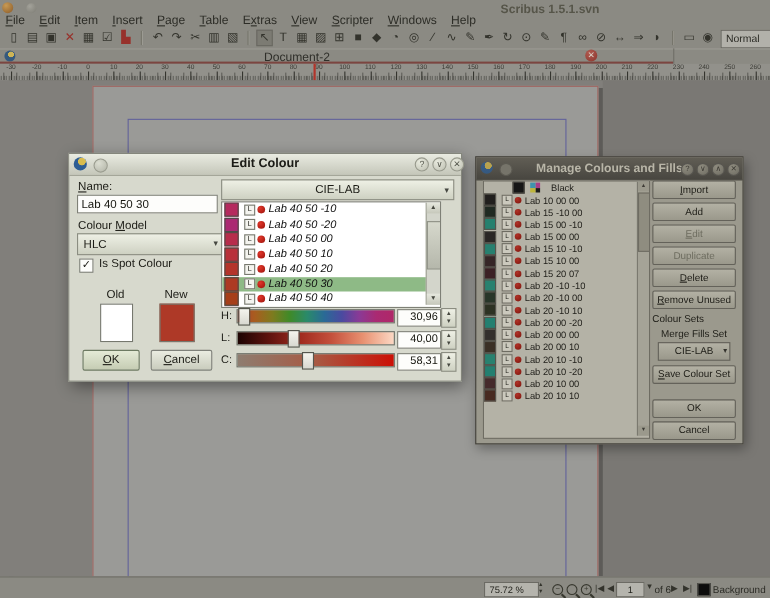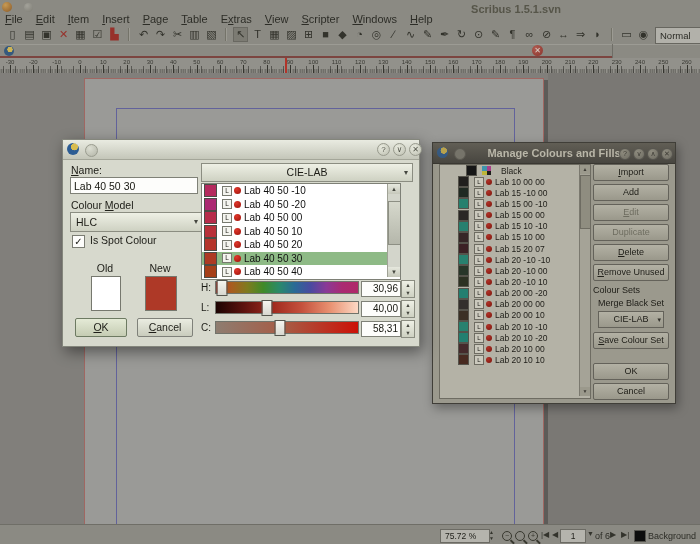--- a/index.html
+++ b/index.html
@@ -6,21 +6,21 @@
   #app{position:relative;width:700px;height:544px;overflow:hidden;
        font-family:"Liberation Sans","DejaVu Sans",sans-serif;
        background:#8b8a83;-webkit-font-smoothing:antialiased;}
   .abs{position:absolute;}
 
   
   #titlebar{left:0;top:0;width:700px;height:12px;}
   .wm-dot{position:absolute;border-radius:50%;}
   #wm-dot1{left:2px;top:2px;width:10px;height:10px;background:radial-gradient(circle at 35% 30%,#c79a55,#8a5a28);}
   #wm-dot2{left:24px;top:3px;width:9px;height:9px;background:radial-gradient(circle at 35% 30%,#a3a29a,#7d7c74);}
-  #win-title{left:16px;top:3px;width:545px;text-align:right;font-size:11px;font-weight:bold;color:#565549;}
+  #win-title{left:0;top:3px;width:545px;text-align:right;font-size:11px;font-weight:bold;color:#565549;}
 
   #menubar{left:0;top:12px;width:700px;height:13px;display:flex;align-items:center;padding-left:5px;}
   .menu-item{font-size:11px;color:#2d2d27;margin-right:13px;white-space:nowrap;}
   .menu-item u{text-decoration:underline;}
 
   #toolbar{left:0;top:25px;width:700px;height:19px;display:flex;align-items:center;padding-left:4px;}
   .ticon{width:15px;height:15px;margin:0 1px;font-size:11px;line-height:15px;text-align:center;color:#33332c;flex:0 0 auto;}
   .ticon.red{color:#97312b;font-weight:bold;}
   .ticon.pressed{background:#7c7b73;border:1px solid #696861;width:13px;height:13px;line-height:13px;}
   .tsep{width:1px;height:13px;background:#747369;border-right:1px solid #9c9b93;margin:0 5px;flex:0 0 auto;}
@@ -100,21 +100,21 @@
   #ed-set-combo{left:138px;top:23px;width:210px;height:17px;background:linear-gradient(#eef0e5,#ced1c2);
       border:1px solid #8b8d81;font-size:10.5px;color:#1c1c16;line-height:17px;text-align:center;}
   #ed-set-combo .combo-arrow{line-height:17px;}
   #ed-list{left:138px;top:43px;width:198px;height:95px;background:#ffffff;border:1px solid #7e8076;overflow:hidden;}
   .ed-row{position:relative;height:13.5px;display:flex;align-items:center;padding-left:2px;}
   .ed-row.selected{background:#8eba86;}
   .ed-swatch{width:11px;height:11px;border:1px solid #4c4c46;margin-right:5px;flex:0 0 auto;}
   .spot-box{width:8px;height:8px;border:1px solid #77796f;background:#f4f4ef;font-size:6.5px;line-height:8px;
       text-align:center;color:#22221c;margin-right:2px;flex:0 0 auto;}
   .spot-dot{width:7px;height:7px;border-radius:50%;background:radial-gradient(circle at 35% 30%,#e0372b,#9c120a);margin-right:3px;flex:0 0 auto;}
-  .ed-row-label{font-size:10px;color:#101010;white-space:nowrap;}
+  .ed-row-label{font-size:10px;color:#101010;white-space:nowrap;font-style:italic;}
   #ed-scroll{position:absolute;right:0;top:0;width:12px;height:93px;background:#d3d5cb;border-left:1px solid #a0a296;}
   .scroll-btn{position:absolute;left:0;width:12px;height:10px;background:linear-gradient(#e6e8de,#c6c8bb);
       font-size:6px;text-align:center;line-height:10px;color:#45473f;}
   #ed-scroll-thumb{position:absolute;left:0;top:17px;width:11px;height:42px;background:linear-gradient(#d6d8cc,#b5b7ab);border:1px solid #8d8f84;}
 
   .slider-row-label{font-size:10px;color:#1c1c16;}
   .slider-track{position:absolute;height:11px;border:1px solid #71736a;}
   #track-h{background:linear-gradient(to right,#b23a2e,#a85d1f,#7e7b1e,#3f8a28,#2a8a6a,#2a6a96,#4a4aa0,#8a3a96,#aa2a72,#b02868);}
   #track-l{background:linear-gradient(to right,#1c0402,#5e130e,#a02a1e,#c4503c,#e89070,#fcd8c4);}
   #track-c{background:linear-gradient(to right,#8e7d70,#a85a43,#cc1006);}
@@ -133,21 +133,21 @@
   #mg-logo{left:4px;top:4px;width:11px;height:11px;opacity:.75;}
   #mg-dot{left:21px;top:5px;width:10px;height:10px;background:#76746a;border:1px solid #5c5a52;}
   .mg-winbtn{width:10px;height:10px;top:5px;background:radial-gradient(circle at 35% 30%,#8f8c7f,#6e6c62);border:1px solid #585650;
       font-size:7px;line-height:10px;color:#3c3a34;}
   #mg-btn-help{left:186px;}#mg-btn-shade{left:200px;}#mg-btn-unshade{left:214px;}#mg-btn-close{left:228px;}
 
   #mg-list{left:6px;top:21px;width:150px;height:233px;background:#b4b2a6;border:1px solid #6e6c62;overflow:hidden;}
   #mg-tree-header{height:12px;background:linear-gradient(#7e9b73,#67875c);display:flex;align-items:center;
       font-size:9px;font-weight:bold;color:#e6e7da;}
   #mg-tree-header .tri{font-size:6px;margin:0 3px 0 3px;color:#2e3c28;}
-  .mg-row{height:11.15px;display:flex;align-items:center;padding-left:18px;}
+  .mg-row{height:11.15px;display:flex;align-items:center;}
   .mg-swatch{width:9px;height:9px;border:1px solid #55534b;margin-right:5px;flex:0 0 auto;}
   .mg-spot-box{width:8px;height:8px;border:1px solid #6e6c62;background:#cbc9bd;font-size:6px;line-height:8px;
       text-align:center;color:#22221c;margin-right:2px;flex:0 0 auto;}
   .mg-dot{width:6px;height:6px;border-radius:50%;background:radial-gradient(circle at 35% 30%,#b03227,#7c150d);margin-right:3px;flex:0 0 auto;}
   .cmyk-icon{width:9px;height:9px;margin-right:10px;flex:0 0 auto;display:grid;grid-template-columns:1fr 1fr;grid-template-rows:1fr 1fr;}
   .cmyk-icon i:nth-child(1){background:#3f93ad;}
   .cmyk-icon i:nth-child(2){background:#a83f88;}
   .cmyk-icon i:nth-child(3){background:#bdb53a;}
   .cmyk-icon i:nth-child(4){background:#1d1d1b;}
   .mg-row-label{font-size:8.5px;color:#1e1d18;white-space:nowrap;}
@@ -257,20 +257,21 @@
       <span class="ticon">⊠</span>
       <span class="ticon">▤</span>
       <span class="ticon">▥</span>
       <div id="preview-mode-box">
       <span>Normal</span>
     </div>
   </div>
 
   <div class="abs" id="tabbar"></div>
   <div class="abs" id="tab-mini-logo"></div>
+  <div class="abs" id="tab-label">Document-2</div>
   <div class="abs" id="tab-close">✕</div>
   <div class="abs" id="tab-underline"></div>
   <div class="abs" id="tab-divider"></div>
 
   <div class="abs" id="hruler">
       <div class="rtick" style="left: 10.001px;"></div>
       <div class="rlabel" style="left: 10.001px;">-30</div>
       <div class="rtick" style="left: 33.334px;"></div>
       <div class="rlabel" style="left: 33.334px;">-20</div>
       <div class="rtick" style="left: 56.667px;"></div>
@@ -495,35 +496,36 @@
     </div>
 
     <div class="abs" id="mg-col">
       <div class="mg-btn"><u>I</u>mport</div>
       <div class="mg-btn">Add</div>
       <div class="mg-btn disabled"><u>E</u>dit</div>
       <div class="mg-btn disabled">Duplicate</div>
       <div class="mg-btn"><u>D</u>elete</div>
       <div class="mg-btn"><u>R</u>emove Unused</div>
       <div class="mg-label">Colour Sets</div>
-      <div class="mg-label" id="mg-merge-label">Merge Black Set</div>
+      <div class="mg-label" id="mg-merge-label">Merge Fills Set</div>
       <div id="mg-set-combo">
         <span>CIE-LAB</span>
         <span class="combo-arrow">▾</span>
       </div>
       <div class="mg-btn"><u>S</u>ave Colour Set</div>
       <div class="mg-btn" id="mg-ok">OK</div>
       <div class="mg-btn">Cancel</div>
     </div>
   </div>
 
   <div class="abs" id="edit-dialog">
     <div class="abs" id="ed-titlebar">
       <div class="dlg-circle scribus-logo abs" id="ed-logo"></div>
       <div class="dlg-circle abs" id="ed-dot"></div>
+      <div class="abs" id="ed-title">Edit Colour</div>
       <div class="dlg-circle ed-winbtn abs" id="ed-btn-help">?</div>
       <div class="dlg-circle ed-winbtn abs" id="ed-btn-shade">∨</div>
       <div class="dlg-circle ed-winbtn abs" id="ed-btn-close">✕</div>
     </div>
 
     <div class="abs ed-label" id="ed-name-label"><u>N</u>ame:</div>
     <input class="abs" id="ed-name-input" value="Lab 40 50 30" style="">
     <div class="abs ed-label" id="ed-model-label">Colour <u>M</u>odel</div>
     <div class="abs" id="ed-model-combo">
       <span>HLC</span>

